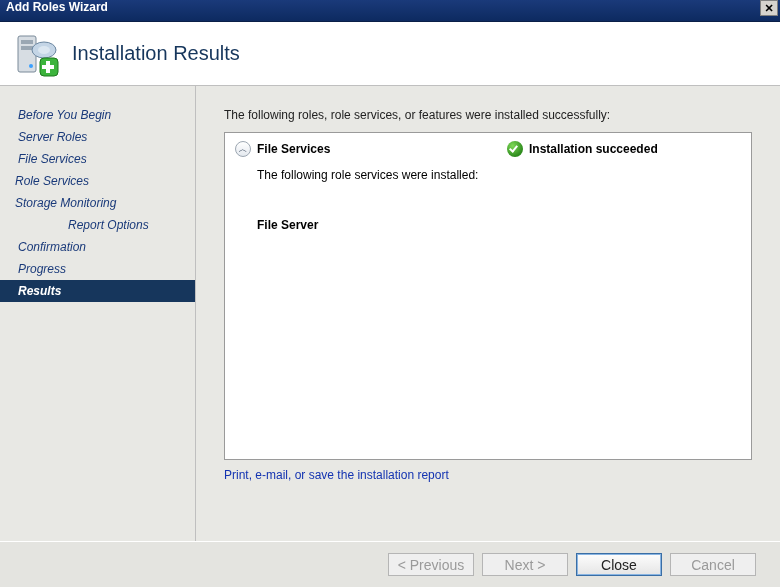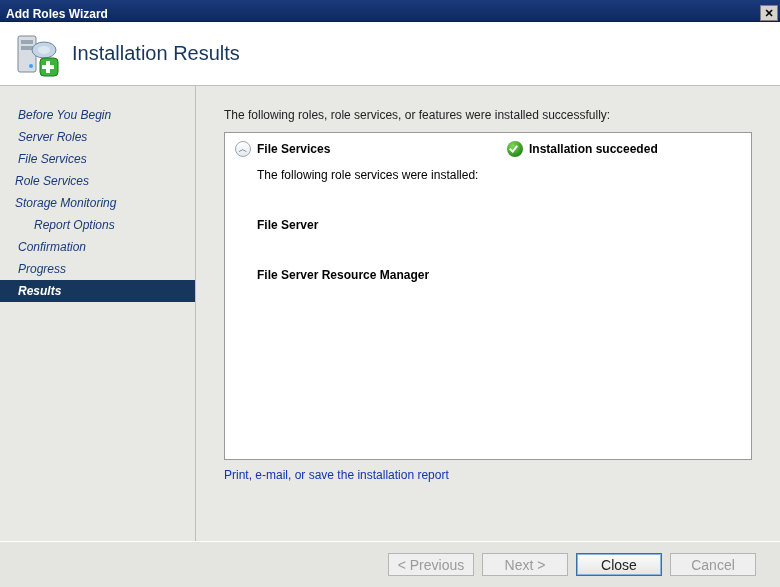--- a/index.html
+++ b/index.html
@@ -11,21 +11,21 @@
     width: 780px;
     height: 587px;
     overflow: hidden;
     position: relative;
   }
   .titlebar {
     background: linear-gradient(to bottom, #1a3a7a 0%, #0d2a60 100%);
     color: #fff;
     height: 22px;
     display: flex;
-    align-items: flex-end;
+    align-items: flex-start;
     justify-content: space-between;
     padding-left: 6px;
     font-weight: bold;
     border-bottom: 1px solid #0a1f48;
   }
   .titlebar .close {
     width: 18px;
     height: 16px;
     background: #d6d3ce;
     border: 1px solid #808080;
@@ -69,21 +69,21 @@
     border-right: 1px solid #bfbfbf;
     padding-top: 18px;
   }
   .sidebar-item {
     padding: 4px 0 4px 18px;
     color: #1a3a7a;
     cursor: default;
     font-style: italic;
   }
   .sidebar-item.sub { padding-left: 15px; }
-  .sidebar-item.sub2 { padding-left: 34px; }
+  .sidebar-item.sub2 { padding-left: 68px; }
   .sidebar-item.active {
     background: #16365c;
     color: #fff;
     font-weight: bold;
   }
   .content {
     flex: 1;
     background: #e8e8e4;
     padding: 22px 28px 10px 28px;
     position: relative;
@@ -222,21 +222,20 @@
         </div>
         <div class="role-name">File Services</div>
         <div class="status-wrap">
           <div class="status-icon"></div>
           <div class="status-text">Installation succeeded</div>
         </div>
       </div>
       <div class="result-detail">
         <div class="line">The following role services were installed:</div>
         <div class="line bold">File Server</div>
-        <div class="line bold">File Server Resource Manager</div>
       </div>
     </div>
     <a class="report-link">Print, e-mail, or save the installation report</a>
   </div>
 </div>
 
 <div class="footer">
   <button class="btn" disabled="">&lt; Previous</button>
   <button class="btn" disabled="">Next &gt;</button>
   <button class="btn default">Close</button>

